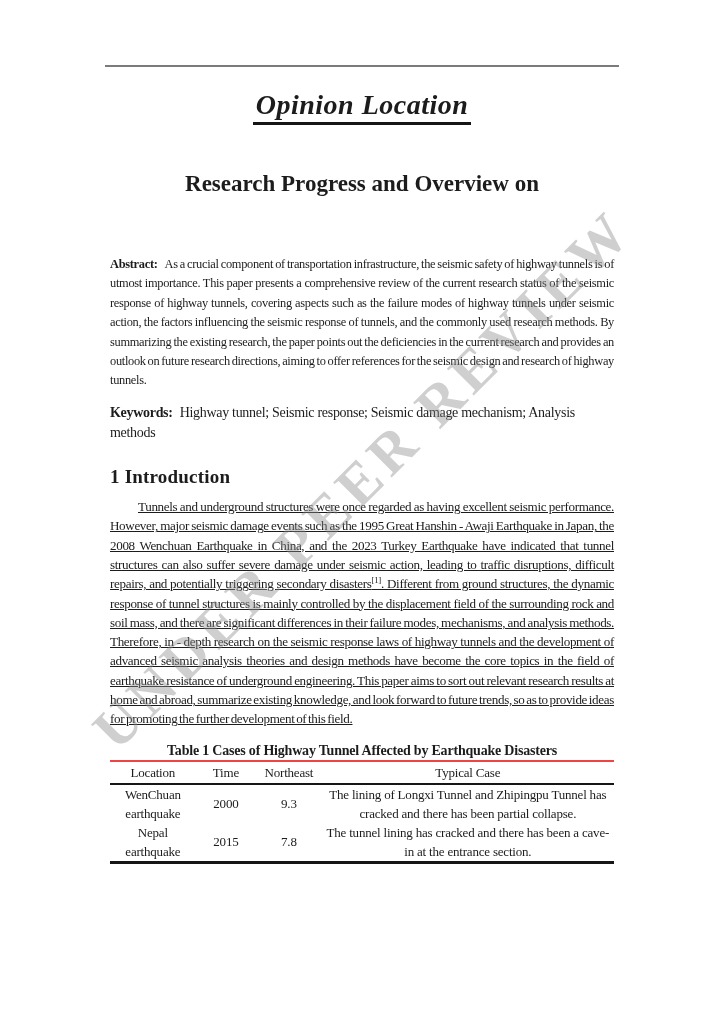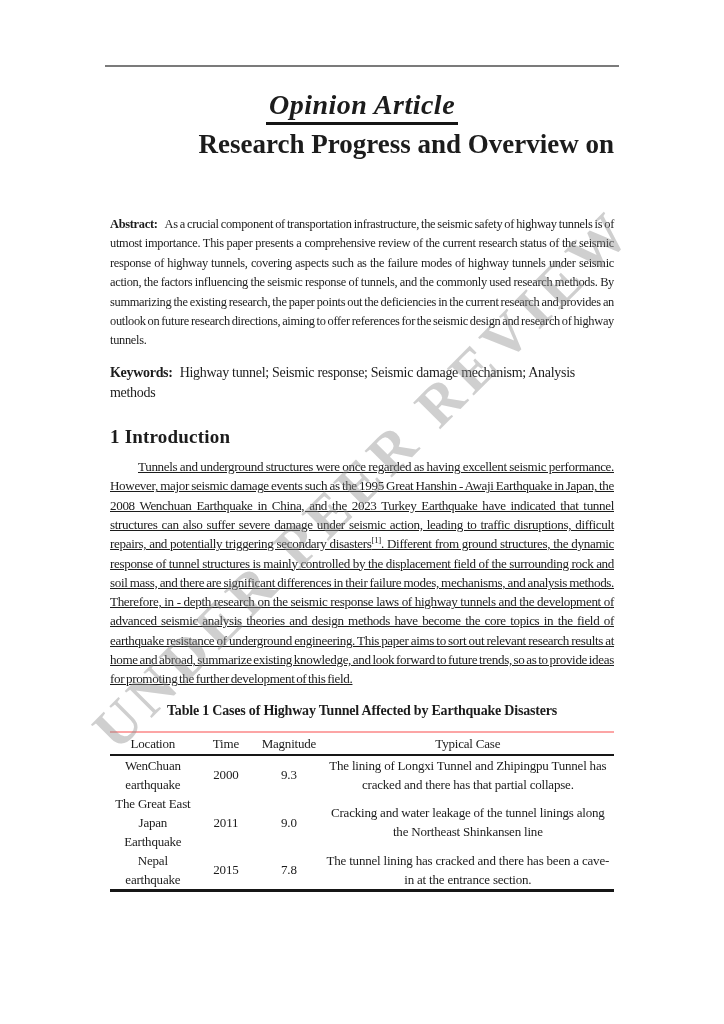--- a/index.html
+++ b/index.html
@@ -22,23 +22,24 @@
   .opinion-wrap { text-align:center; margin-top:22px; }
   .opinion-heading {
     display:inline-block;
     font-size:28px; font-weight:bold; font-style:italic;
     border-bottom:3px solid #151515;
     padding:0 3px 1px 3px;
     letter-spacing:0.5px;
   }
 
   .paper-title {
-    text-align:right;
+    margin-top:40px;
+    text-align:center;
     font-weight:bold;
-    font-size:27px;
+    font-size:23px;
     line-height:38px;
   }
 
   .abstract-para {
     margin-top:52px;
     font-size:12.4px;
     line-height:19.4px;
     text-align:justify;
     letter-spacing:-0.3px;
     word-spacing:-1px;
@@ -75,25 +76,25 @@
     text-align:center;
     font-weight:bold;
     font-size:14px;
     line-height:18px;
     letter-spacing:-0.2px;
   }
 
   table.quake-table {
     width:100%;
     border-collapse:collapse;
-    margin-top:11px;
+    margin-top:0;
     font-size:13px;
     line-height:19px;
     letter-spacing:-0.2px;
-    border-top:2px solid #fca5a5;
+    border-top:2px solid #ef4444;
     border-bottom:3px solid #161616;
   }
   table.quake-table th {
     font-weight:normal;
     border-bottom:2px solid #161616;
     padding:1px 2px;
     text-align:center;
   }
   table.quake-table td {
     text-align:center;
@@ -123,21 +124,21 @@
 </head>
 <body>
 
 <div class="watermark">UNDER PEER REVIEW</div>
 
 <div class="content">
 
   <div class="top-rule"></div>
 
   <div class="opinion-wrap">
-    <span class="opinion-heading">Opinion Article</span>
+    <span class="opinion-heading">Opinion Location</span>
   </div>
 
   <div class="paper-title">
     <div>Research Progress and Overview on</div>
   </div>
 
   <p class="abstract-para"><span class="abstract-label">Abstract:</span><span>As a crucial component of transportation infrastructure, the seismic safety of highway tunnels is of utmost importance. This paper presents a comprehensive review of the current research status of the seismic response of highway tunnels, covering aspects such as the failure modes of highway tunnels under seismic action, the factors influencing the seismic response of tunnels, and the commonly used research methods. By summarizing the existing research, the paper points out the deficiencies in the current research and provides an outlook on future research directions, aiming to offer references for the seismic design and research of highway tunnels.</span></p>
 
   <p class="keywords-para"><span class="keywords-label">Keywords:</span><span>Highway tunnel; Seismic response; Seismic damage mechanism; Analysis methods</span></p>
 
@@ -151,36 +152,30 @@
     <colgroup>
       <col class="col-location">
         <col class="col-time">
         <col class="col-mag">
         <col class="col-case">
     </colgroup>
     <thead>
       <tr>
         <th>Location</th>
         <th>Time</th>
-        <th>Magnitude</th>
+        <th>Northeast</th>
         <th>Typical Case</th>
       </tr>
     </thead>
     <tbody>
       <tr>
         <td>WenChuan earthquake</td>
         <td>2000</td>
         <td>9.3</td>
-        <td>The lining of Longxi Tunnel and Zhipingpu Tunnel has cracked and there has that partial collapse.</td>
-      </tr>
-      <tr>
-        <td>The Great East Japan Earthquake</td>
-        <td>2011</td>
-        <td>9.0</td>
-        <td>Cracking and water leakage of the tunnel linings along the Northeast Shinkansen line</td>
+        <td>The lining of Longxi Tunnel and Zhipingpu Tunnel has cracked and there has been partial collapse.</td>
       </tr>
       <tr>
         <td>Nepal earthquake</td>
         <td>2015</td>
         <td>7.8</td>
         <td>The tunnel lining has cracked and there has been a cave-in at the entrance section.</td>
       </tr>
     </tbody>
   </table>
 

